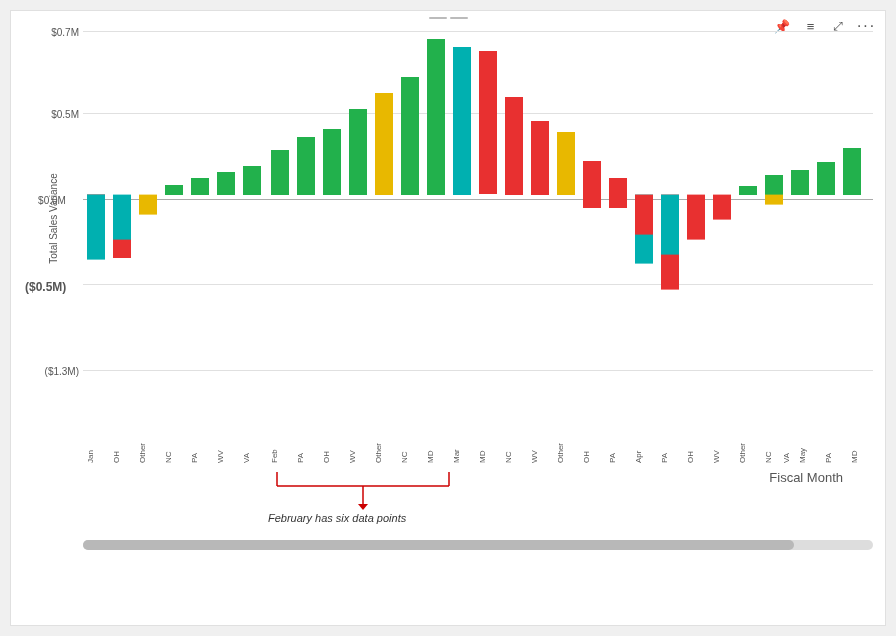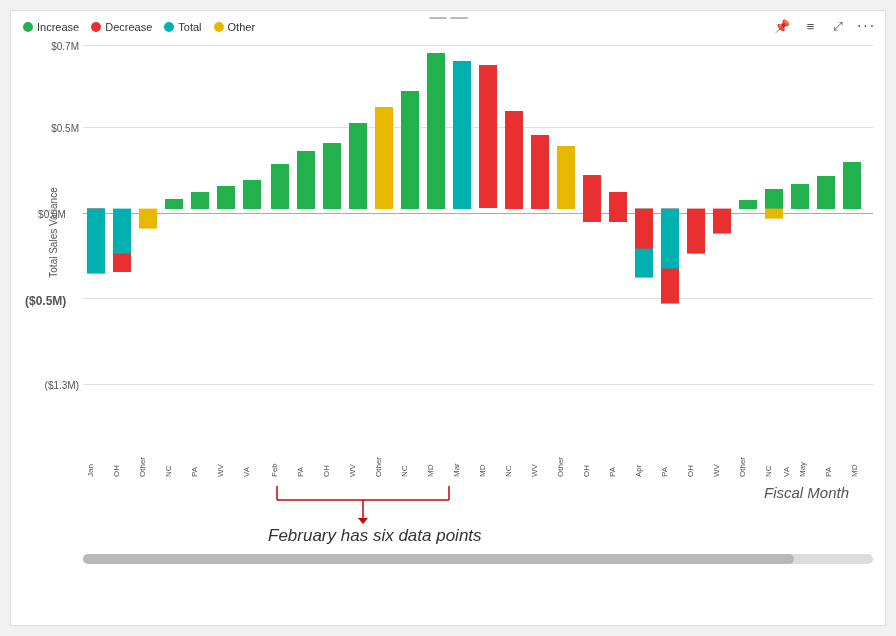--- a/index.html
+++ b/index.html
@@ -97,38 +97,20 @@
     </div>
   </div>
   <div class="top-right-icons">
     <div class="icon-btn" style="font-size:13px;">📌</div>
     <div class="icon-btn" style="font-size:13px; font-weight:bold; letter-spacing:-1px;">≡</div>
     <div class="icon-btn" style="font-size:12px;">⤢</div>
     <div class="icon-btn" style="font-size:16px; letter-spacing:1px;">···</div>
   </div>
 
 
-  <div class="legend">
-    <div class="legend-item">
-      <div class="legend-dot" style="background:#22b14c;"></div>
-      <span>Increase</span>
-    </div>
-    <div class="legend-item">
-      <div class="legend-dot" style="background:#e83030;"></div>
-      <span>Decrease</span>
-    </div>
-    <div class="legend-item">
-      <div class="legend-dot" style="background:#00b0b0;"></div>
-      <span>Total</span>
-    </div>
-    <div class="legend-item">
-      <div class="legend-dot" style="background:#e8b800;"></div>
-      <span>Other</span>
-    </div>
-  </div>
 
   <div style="position:relative; display:flex; height:390px; margin-top:2px;">
     <div style="width:60px; position:relative; display:flex; align-items:center; justify-content:center;">
       <div style="transform:rotate(-90deg); white-space:nowrap; font-size:10px; color:#555; position:absolute;">Total Sales Variance</div>
     </div>
     <div style="flex:1; position:relative;">
 
       <div style="position:absolute; left:-58px; top:4px; font-size:10px; color:#555; text-align:right; width:54px;">$0.7M</div>
       <div style="position:absolute; left:0; right:0; top:8px; height:1px; background:#e0e0e0;"></div>
 
@@ -262,21 +244,21 @@
     <svg viewBox="0 0 790 70" style="position:absolute;top:0;left:0;width:100%;height:70px;overflow:visible;">
 
       <line x1="194" y1="4" x2="194" y2="18" stroke="#c00" stroke-width="1.5"></line>
       <line x1="194" y1="18" x2="366" y2="18" stroke="#c00" stroke-width="1.5"></line>
       <line x1="366" y1="4" x2="366" y2="18" stroke="#c00" stroke-width="1.5"></line>
 
       <line x1="280" y1="18" x2="280" y2="38" stroke="#c00" stroke-width="1.5"></line>
       <polygon points="275,36 285,36 280,42" fill="#c00"></polygon>
     </svg>
 
-    <div style="position:absolute; right:24px; top:2px; font-size:15px; color:#555; font-style:italic;">Fiscal Month</div>
-
-    <div style="position:absolute; left:185px; top:44px; font-size:17px; color:#333; font-style:italic; white-space:nowrap;">February has six data points</div>
+    <div style="position:absolute; right:30px; top:2px; font-size:13px; color:#555; ">Fiscal Month</div>
+
+    <div style="position:absolute; left:185px; top:44px; font-size:11px; color:#333; font-style:italic; white-space:nowrap;">February has six data points</div>
   </div>
 
   <div style="margin-left:60px; height:10px; background:#ddd; border-radius:5px; margin-top:2px;">
     <div style="height:10px; background:#b8b8b8; border-radius:5px; width:90%; margin-left:0;"></div>
   </div>
 </div>
 
 </body></html>

